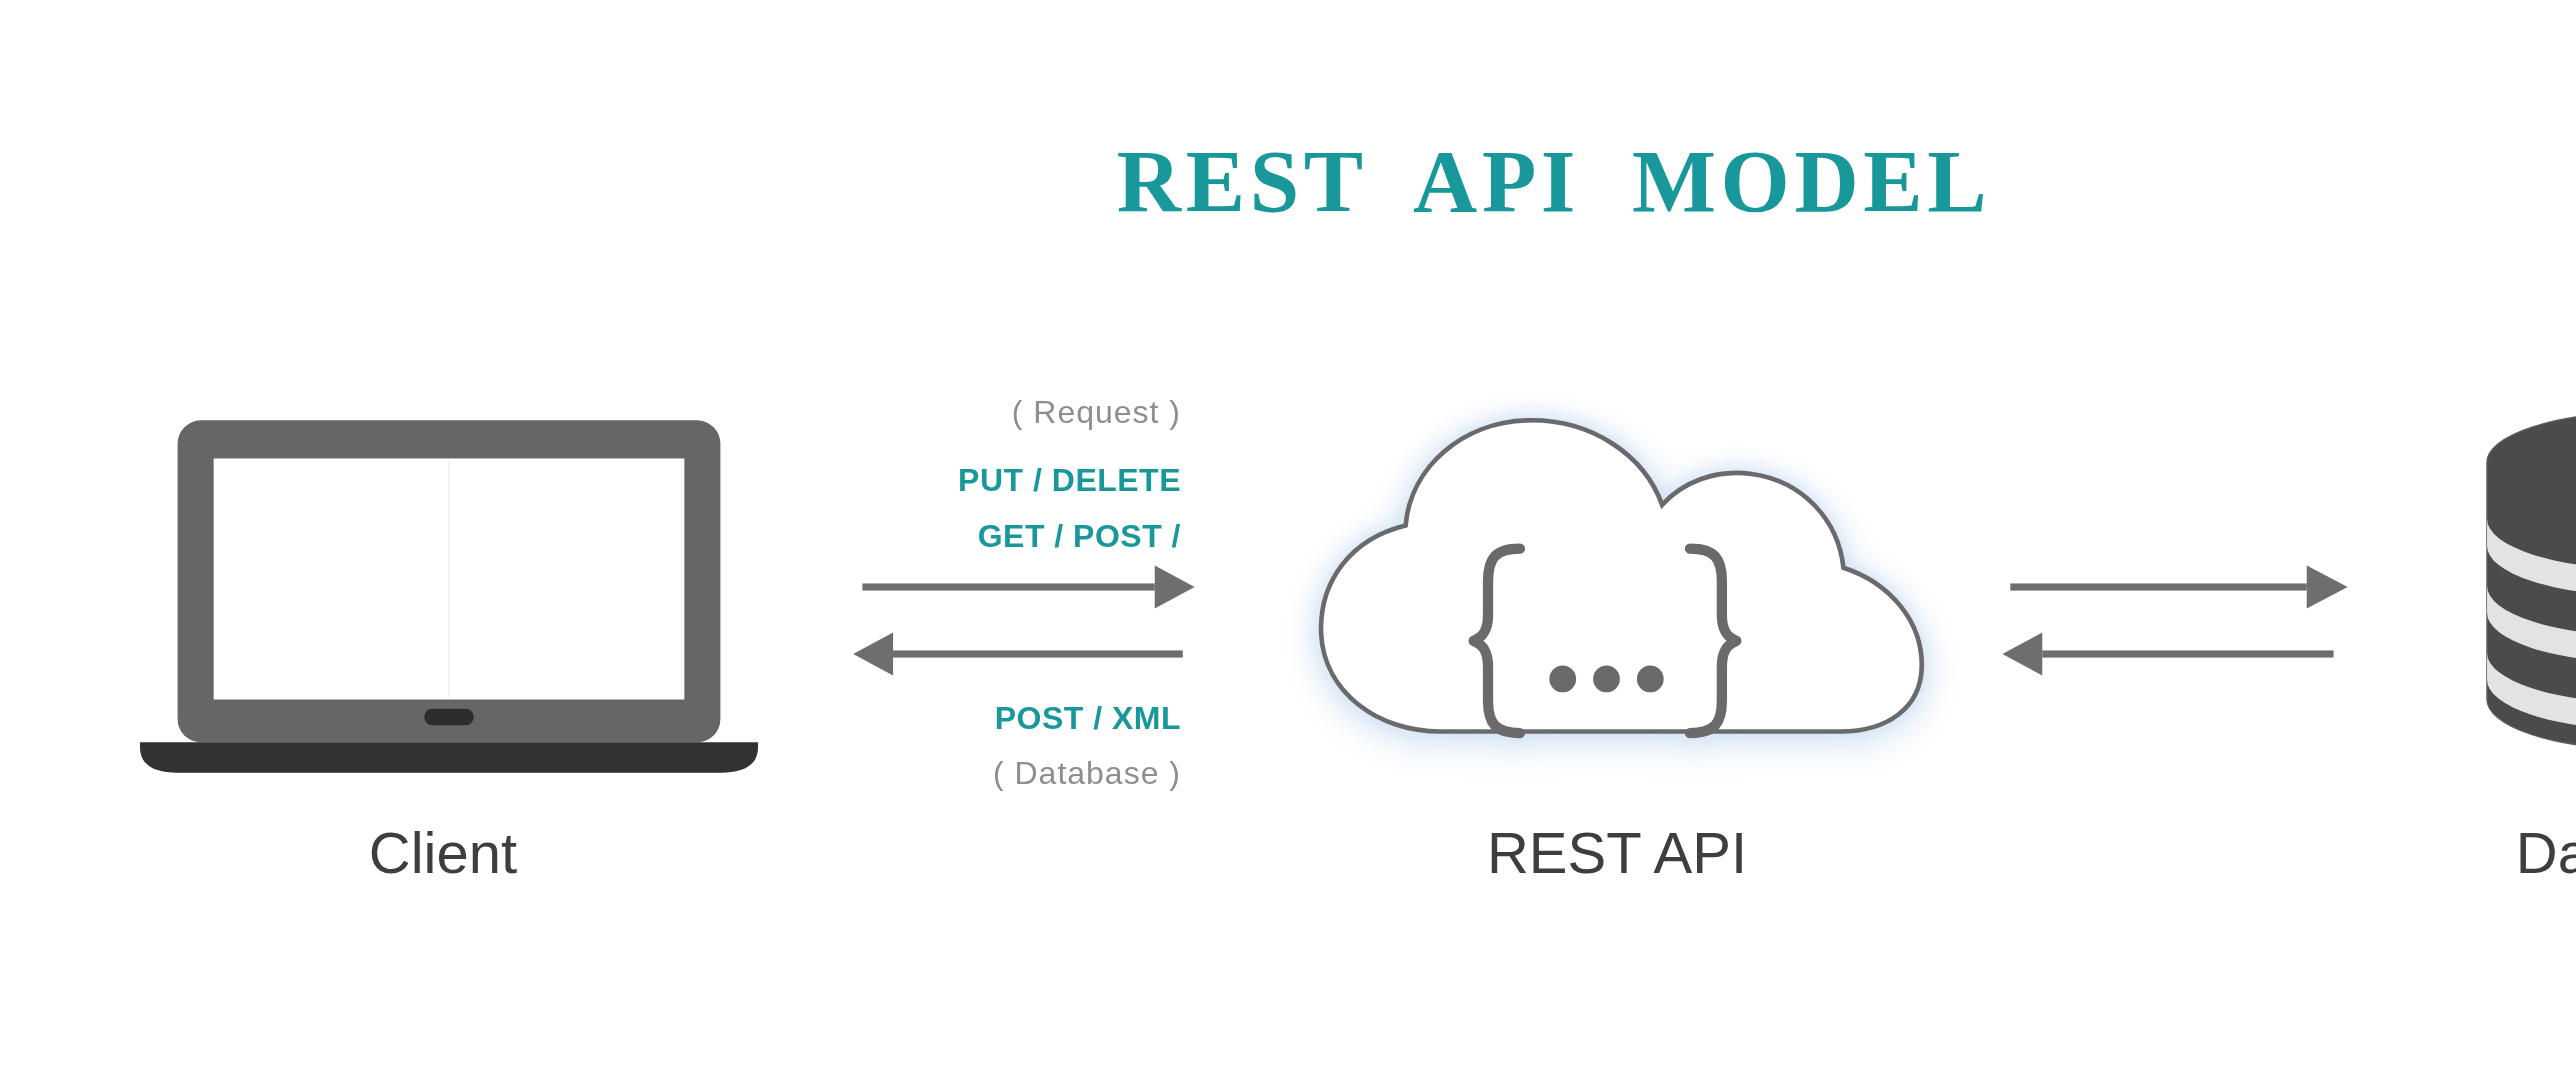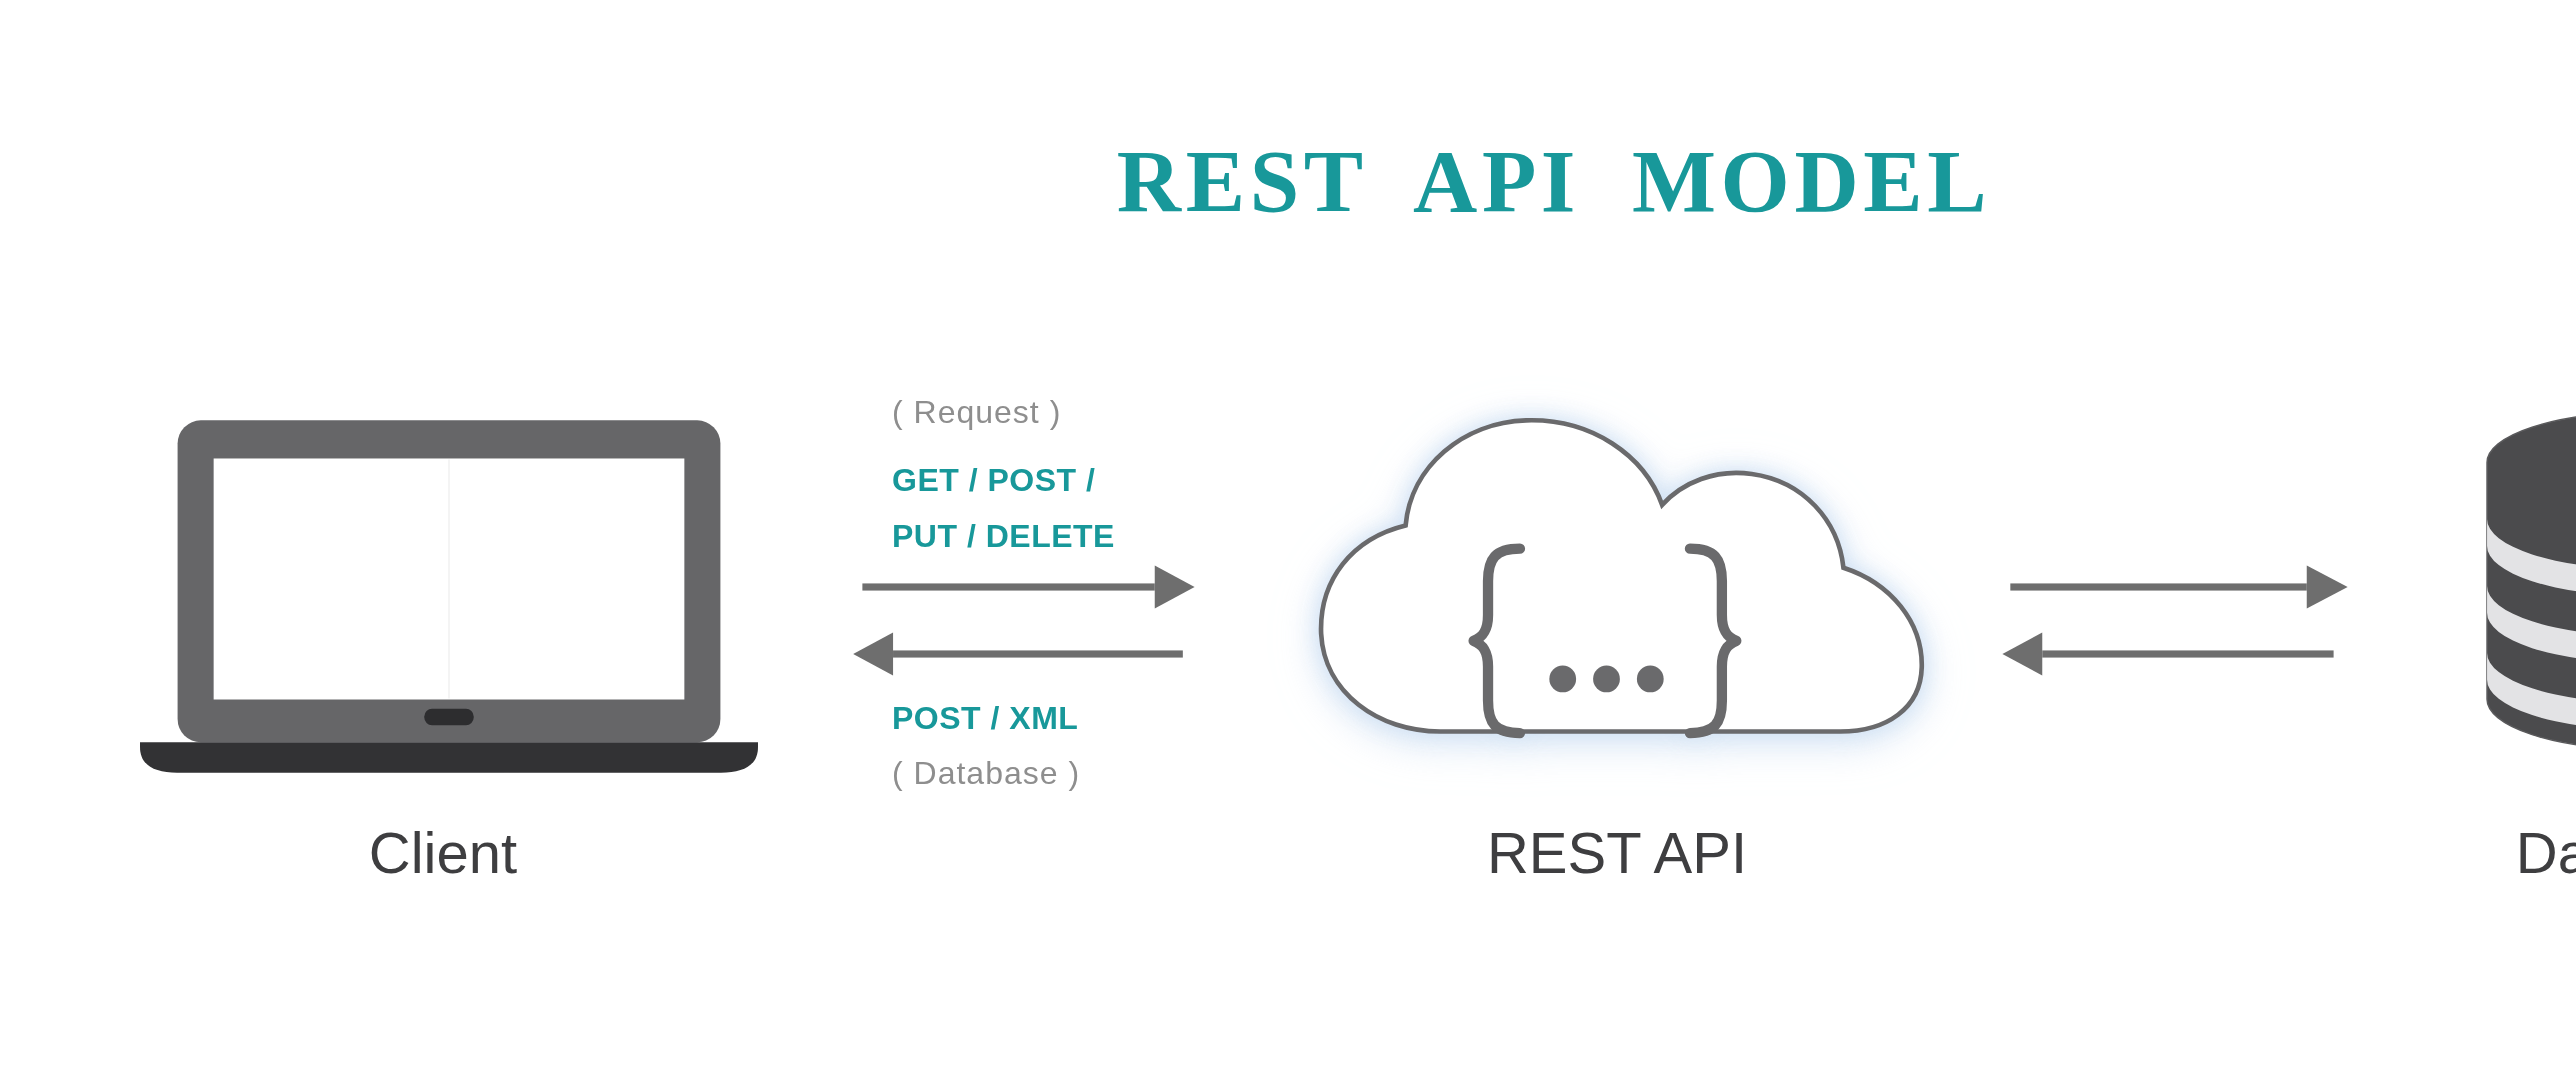--- a/index.html
+++ b/index.html
@@ -35,21 +35,21 @@
   .node-label{
     transform:translate(-50%,-50%);
     font-size:58px;line-height:1;white-space:nowrap;
     color:var(--dark-label-text,#3E3E40);
   }
   .client-label{left:443px;top:853px;}
   .api-label{left:1595px;top:853px;margin-left:22px;}
   .database-label{left:2640px;top:853px;}
 
   
-  .flow-text{left:892px;width:309px;text-align:left;white-space:nowrap;}
+  .flow-text{left:872px;width:309px;text-align:right;white-space:nowrap;}
   .flow-annotation{font-size:32px;line-height:1.25;color:var(--muted-gray-text,#8E8E8E);letter-spacing:1px;}
   .flow-methods{font-size:32px;line-height:56px;font-weight:700;color:var(--accent-teal,#18989A);letter-spacing:0.5px;}
   .t-request{top:392px;}
   .t-methods{top:452px;}
   .t-formats{top:690px;}
   .t-response{top:753px;}
 
   
   .arrow .shaft{fill:var(--arrow-gray,#6E6E6E);}
   .arrow .head{fill:var(--arrow-gray,#6E6E6E);}
@@ -84,22 +84,22 @@
     <rect class="lap-screen" x="143" y="82" width="914" height="468"></rect>
     <line class="lap-seam" x1="600" y1="84" x2="600" y2="548"></line>
     <rect class="lap-notch" x="552" y="568" width="96" height="32" rx="15"></rect>
     <path class="lap-base" d="M 0 633 L 1200 633 L 1200 642 C 1200 678 1172 692 1128 692 L 72 692 C 28 692 0 678 0 642 Z"></path>
   </svg>
   <div class="abs node-label client-label">Client</div>
 </div>
 
 <div class="abs flow-text flow-annotation t-request">( Request )</div>
 <div class="abs flow-text flow-methods t-methods">
+  <div>PUT / DELETE</div>
   <div>GET / POST /</div>
-  <div>PUT / DELETE</div>
 </div>
 
 <svg class="abs arrow" style="left:861px;top:564px;" width="335" height="46" viewBox="0 0 650 90" aria-hidden="true">
   <rect class="shaft" x="0" y="38" width="572" height="14"></rect>
   <polygon class="head" points="572,3 650,45 572,87"></polygon>
 </svg>
 
 <svg class="abs arrow" style="left:852px;top:631px;" width="332" height="46" viewBox="0 0 645 90" aria-hidden="true">
   <polygon class="head" points="78,3 0,45 78,87"></polygon>
   <rect class="shaft" x="78" y="38" width="567" height="14"></rect>

